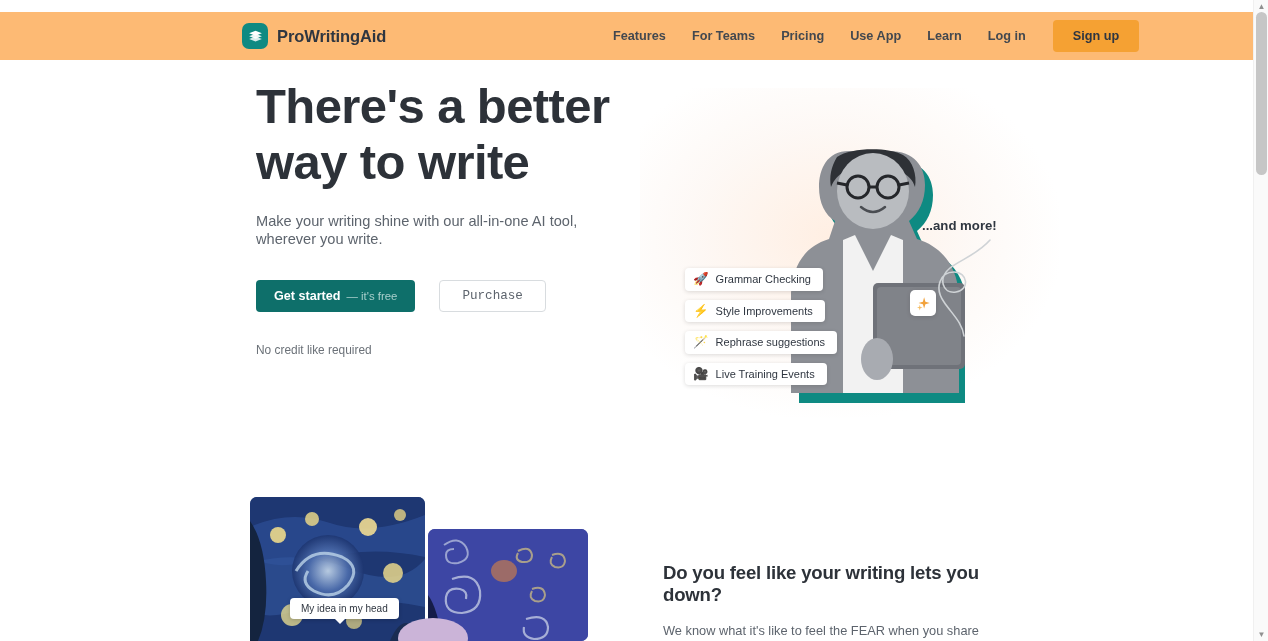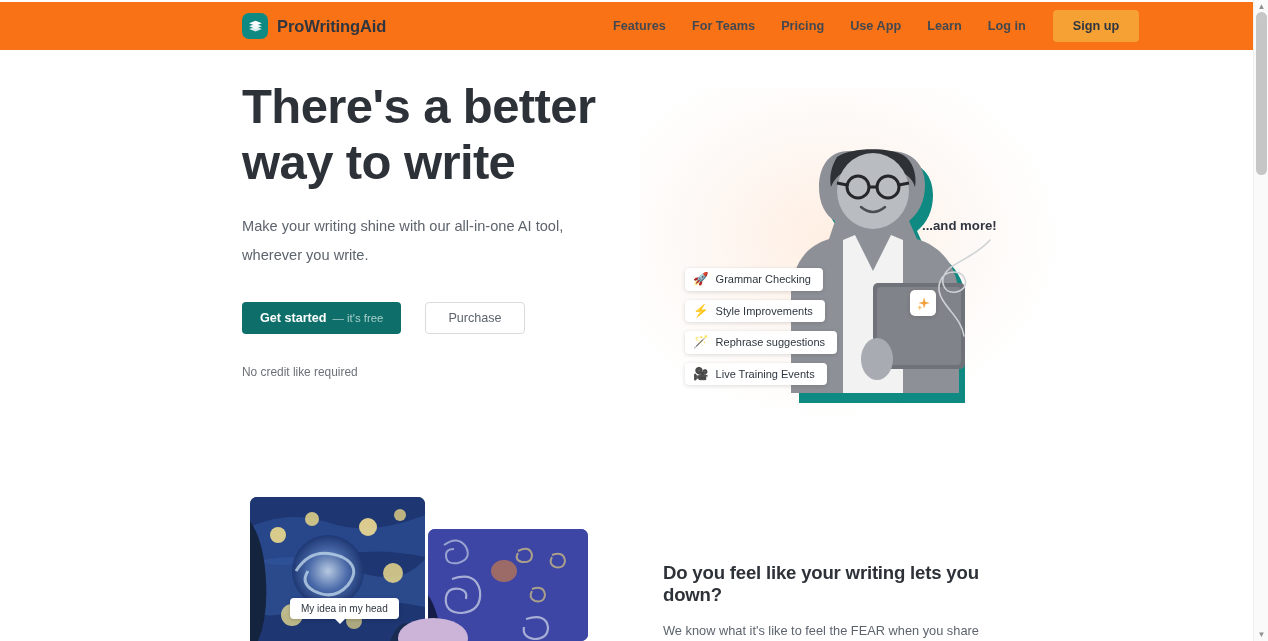--- a/index.html
+++ b/index.html
@@ -48,24 +48,24 @@
     font-size: 8px;
     line-height: 9px;
     text-align: center;
   }
   .scrollbar-arrow.up { top: 2px; }
   .scrollbar-arrow.down { bottom: 2px; }
 
   
   .header {
     position: absolute;
-    top: 2px; left: 0;
+    top: 12px; left: 0;
     width: 1253px;
     height: 48px;
-    background: #f97316;
+    background: #fdba74;
     display: flex;
     align-items: center;
     z-index: 40;
   }
 
   .brand {
     position: absolute;
     left: 242px;
     display: flex;
     align-items: center;
@@ -128,35 +128,35 @@
   .hero-glow {
     position: absolute;
     top: 40px; left: 640px;
     width: 420px; height: 330px;
     background: radial-gradient(ellipse at 45% 45%, rgba(255,236,222,0.85) 0%, rgba(252,243,237,0.55) 42%, rgba(255,255,255,0) 72%);
     pointer-events: none;
   }
 
   .hero-copy {
     position: absolute;
-    left: 242px;
+    left: 256px;
     top: 30px;
     width: 400px;
   }
   .hero-title {
     font-size: 49px;
     line-height: 56px;
     font-weight: bold;
     color: #2d3239;
     letter-spacing: -0.6px;
   }
   .hero-sub {
     margin-top: 22px;
     font-size: 14.6px;
-    line-height: 29px;
+    line-height: 18px;
     color: #5d646d;
     max-width: 330px;
   }
   .hero-actions {
     margin-top: 32px;
     display: flex;
     align-items: center;
     gap: 24px;
   }
   .btn-primary {
@@ -181,21 +181,21 @@
   }
   .btn-secondary {
     background: #ffffff;
     color: #5d646d;
     border: 1px solid #d8dcdf;
     border-radius: 4px;
     padding: 0 22px;
     height: 32px;
     font-size: 12.6px;
     cursor: pointer;
-    font-family: Liberation Sans, sans-serif;
+    font-family: Liberation Mono, monospace;
   }
   .hero-note {
     margin-top: 31px;
     font-size: 11.9px;
     color: #6b7178;
   }
 
   
   .illus {
     position: absolute;

